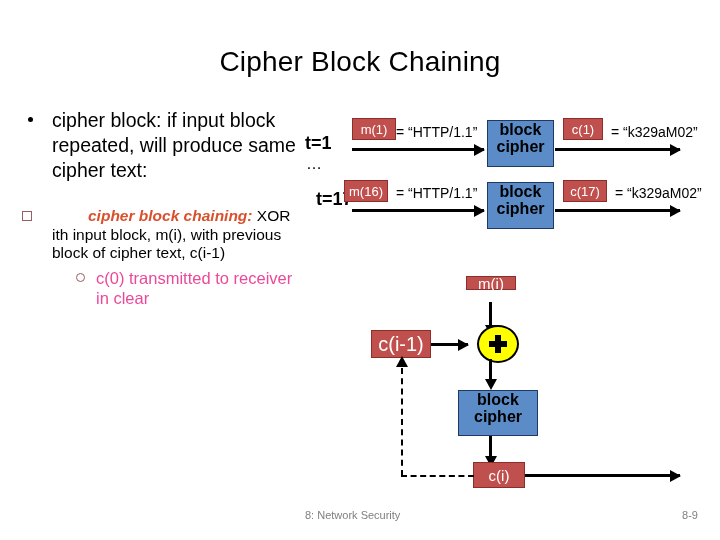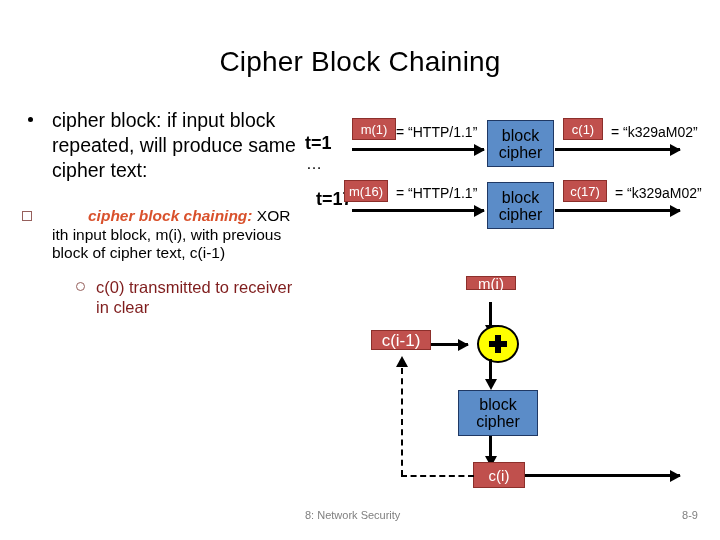--- a/index.html
+++ b/index.html
@@ -78,22 +78,22 @@
     font-weight: 700;
     margin-left: 36px;
   }
 
   
   .bullet-l3 {
     position: relative;
     padding-left: 30px;
     font-size: 16.5px;
     line-height: 20px;
-    margin-top: 14px;
-    color: #7f1d1d;
+    margin-top: 5px;
+    color: #ec4899;
   }
   .bullet-l3 .circ-marker {
     position: absolute;
     left: 10px;
     top: 5px;
     width: 7px;
     height: 7px;
     border: 1.6px solid #96605c;
     border-radius: 50%;
     background: transparent;
@@ -114,25 +114,24 @@
     line-height: 1;
   }
   .bluebox {
     position: absolute;
     background: #5b8cc8;
     border: 1.5px solid #1f3864;
     color: #000000;
     display: flex;
     flex-direction: column;
     align-items: center;
-    justify-content: center;
     box-sizing: border-box;
     font-size: 16px;
     line-height: 17px;
-    font-weight: 400;
+    font-weight: 700;
   }
   .plain-label {
     position: absolute;
     font-size: 14px;
     color: #000;
     white-space: nowrap;
   }
   .t-label {
     position: absolute;
     font-size: 18px;
@@ -301,21 +300,21 @@
 
 <div class="harrow" style="left:555px; top:209px; width:125px;"></div>
 
 <div class="redbox" style="left:563px; top:180px; width:44px; height:22px;">c(17)</div>
 
 <div class="plain-label" style="left:615px; top:185px;">= “k329aM02”</div>
 
 <div class="redbox" style="left:466px; top:276px; width:50px; height:14px; font-size:15px;">m(i)</div>
 <div class="varrow" style="left:489px; top:302px; height:24px;"></div>
 
-<div class="redbox" style="left:371px; top:330px; width:60px; height:20px; font-size:17px;">c(i-1)</div>
+<div class="redbox" style="left:371px; top:330px; width:60px; height:28px; font-size:20px;">c(i-1)</div>
 <div class="harrow" style="left:431px; top:343px; width:37px;"></div>
 
 <div id="xor-node" style="left:477px; top:325px; width:38px; height:34px;">
   <span class="plus"></span>
 </div>
 
 <div class="varrow" style="left:489px; top:359px; height:21px;"></div>
 
 <div class="bluebox" style="left:458px; top:390px; width:80px; height:46px;">
   <span>block</span>

